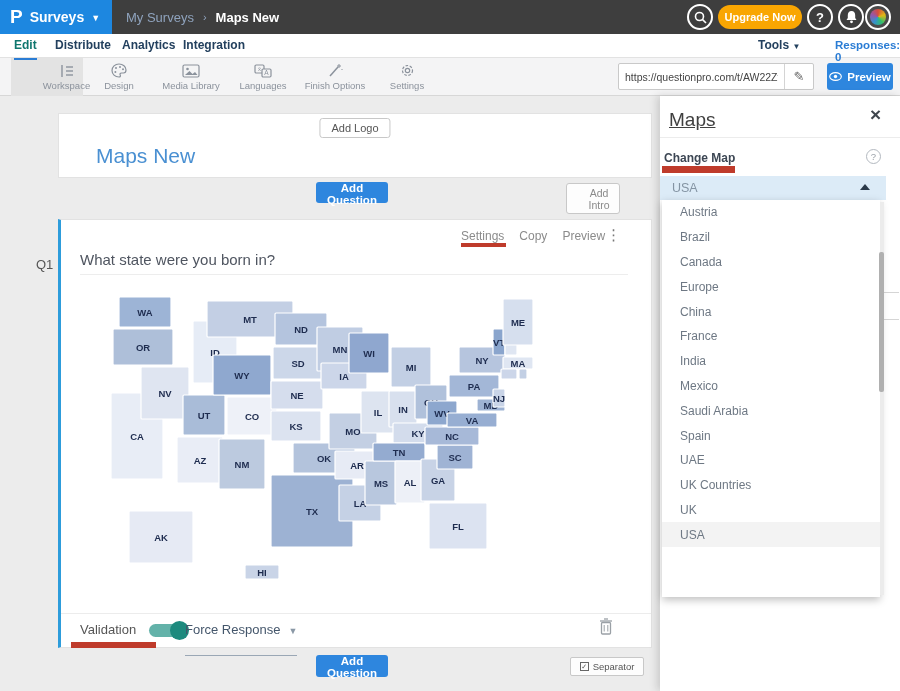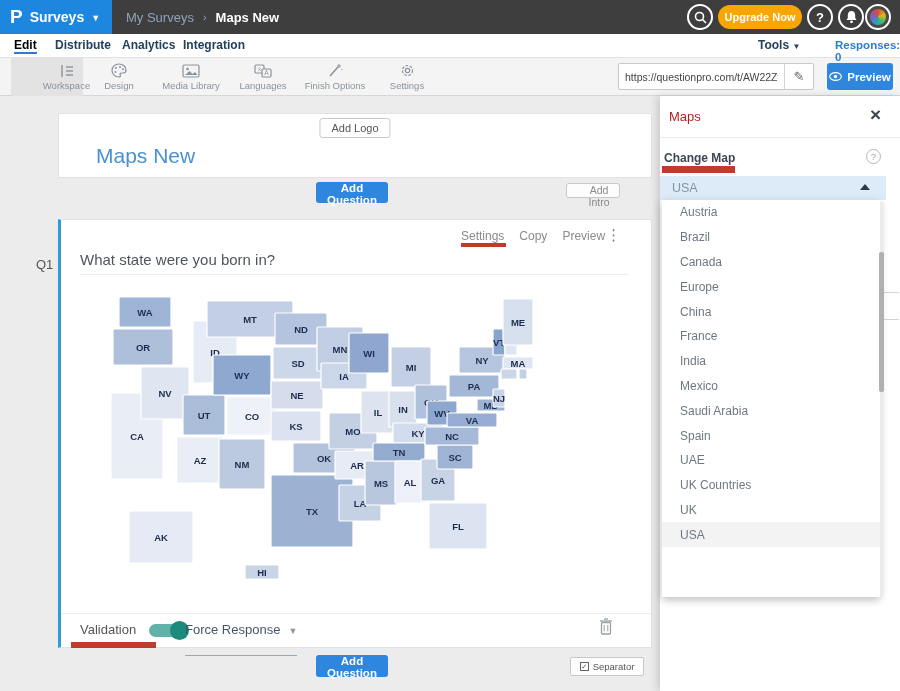--- a/index.html
+++ b/index.html
@@ -17,21 +17,21 @@
   .bc-sep { color:#8fa3bd; font-size:11px; }
   .bc-current { color:#fff; font-size:13px; font-weight:bold; }
   .circle-btn { position:absolute; top:4px; width:26px; height:26px; border:2px solid #fff; border-radius:50%; display:flex; align-items:center; justify-content:center; cursor:pointer; }
   .upgrade-btn { position:absolute; left:718px; top:5px; width:84px; height:24px; background:#f9a602; border:none; border-radius:12px; color:#fff; font-size:11px; font-weight:bold; cursor:pointer; font-family:"Liberation Sans", sans-serif; }
   .help-q { color:#fff; font-size:13px; font-weight:bold; }
   .avatar-inner { width:16px; height:16px; border-radius:50%; background:conic-gradient(#e74c3c,#f1c40f,#2ecc71,#3498db,#9b59b6,#e74c3c); opacity:.9; }
 
   
   .navrow { position:absolute; left:0; top:34px; width:900px; height:24px; background:#fff; border-bottom:1px solid #e2e2e2; z-index:29; }
   .nav-tab { position:absolute; top:4px; font-size:12px; font-weight:bold; color:#23405e; cursor:pointer; }
-  .nav-tab.active { color:#000000; border-bottom:2px solid #2a7cd4; padding-bottom:0; }
+  .nav-tab.active { color:#0f766e; border-bottom:2px solid #2a7cd4; padding-bottom:6px; }
   .tools-lbl { position:absolute; left:758px; top:4px; font-size:12px; font-weight:bold; color:#23405e; cursor:pointer; }
   .tools-caret { font-size:8px; }
   .responses-lbl { position:absolute; left:835px; top:5px; font-size:11.5px; font-weight:bold; color:#2a7cd4; }
 
   
   .toolbar { position:absolute; left:0; top:58px; width:900px; height:38px; background:#f4f4f5; border-bottom:1px solid #d7d7d7; z-index:28; }
   .tb-item { position:absolute; top:0; width:72px; height:38px; display:flex; flex-direction:column; align-items:center; justify-content:center; gap:2px; cursor:pointer; }
   .tb-item.active { background:#e3e3e3;padding-left:39px; }
   .tb-label { font-size:9.5px; color:#8b929c; white-space:nowrap; }
   .tb-icon svg { display:block; }
@@ -39,21 +39,21 @@
   .url-input { width:165px; height:100%; border:none; outline:none; font-size:10.5px; color:#444; padding:0 6px; font-family:"Liberation Sans", sans-serif; background:transparent; }
   .url-pencil { width:29px; height:100%; border-left:1px solid #d4d4d4; display:flex; align-items:center; justify-content:center; color:#666; font-size:13px; cursor:pointer; }
   .preview-btn { position:absolute; left:827px; top:5px; width:66px; height:27px; background:#2e86de; border:none; border-radius:3px; color:#fff; font-size:11.5px; font-weight:bold; cursor:pointer; display:flex; align-items:center; justify-content:center; gap:5px; font-family:"Liberation Sans", sans-serif; }
 
   
   .title-card { position:absolute; left:58px; top:113px; width:594px; height:65px; background:#fff; border:1px solid #e2e2e2; }
   .add-logo-btn { position:absolute; left:50%; transform:translateX(-50%); top:4px; background:#fff; border:1px solid #c8c8c8; border-radius:3px; font-size:11px; color:#555; padding:3px 11px; cursor:pointer; font-family:"Liberation Sans", sans-serif; }
   .survey-title { position:absolute; left:37px; top:30px; font-size:21px; color:#4a90d2; }
   .blue-btn { background:#2e86de; border:none; border-radius:3px; color:#fff; font-size:11.5px; font-weight:bold; cursor:pointer; font-family:"Liberation Sans", sans-serif; }
   .addq-top { position:absolute; left:316px; top:182px; width:72px; height:21px; }
-  .add-intro-btn { position:absolute; left:566px; top:183px; width:54px; height:15px; background:#fdfdfd; border:1px solid #c8c8c8; border-radius:3px; color:#8a8a8a; font-size:10.5px; cursor:pointer; font-family:"Liberation Sans", sans-serif;padding-left:12px; }
+  .add-intro-btn { position:absolute; left:566px; top:183px; width:54px; height:31px; background:#fdfdfd; border:1px solid #c8c8c8; border-radius:3px; color:#8a8a8a; font-size:10.5px; cursor:pointer; font-family:"Liberation Sans", sans-serif;padding-left:12px; }
 
   .q-number { position:absolute; left:36px; top:257px; font-size:13px; color:#555; }
   .qcard { position:absolute; left:58px; top:219px; width:594px; height:429px; background:#fff; border:1px solid #e2e2e2; border-left:3px solid #2d9cdb; }
   .q-actions { position:absolute; left:400px; top:9px; display:flex; gap:15px; }
   .q-action { font-size:12px; color:#8b8b8b; cursor:pointer; }
   .q-dots { position:absolute; left:545px; top:6px; font-size:15px; color:#777; cursor:pointer; }
   .q-title { position:absolute; left:19px; top:31px; font-size:15px; color:#4f5560; }
   .q-title-divider { position:absolute; left:19px; top:54px; width:548px; border-bottom:1px solid #ededed; }
   .map-wrap { position:absolute; left:34px; top:71px; width:450px; height:310px; }
   .v-divider { position:absolute; left:0; top:393px; width:100%; border-bottom:1px solid #ececec; }
@@ -70,21 +70,21 @@
   .sep-lbl { font-size:9.5px; color:#555; }
 
   
   .red-bar { position:absolute; background:#bf3b2b; z-index:45; }
   .red-settings { left:461px; top:243px; width:45px; height:4px; }
   .red-validation { left:71px; top:642px; width:85px; height:6px; }
   .red-changemap { left:662px; top:166px; width:73px; height:7px; z-index:60; }
 
   
   .panel { position:absolute; left:660px; top:96px; width:240px; height:595px; background:#fff; box-shadow:-3px 0 8px rgba(0,0,0,.15); z-index:40; }
-  .panel-title { position:absolute; left:9px; top:13px; font-size:13px; color:#b91c1c; }
+  .panel-title { position:absolute; left:9px; top:13px; font-size:19px; color:#404040;text-decoration:underline; }
   .panel-close { position:absolute; left:210px; top:8px; font-size:19px; color:#3f454d; font-weight:bold; cursor:pointer; }
   .panel-divider { position:absolute; left:0; top:41px; width:240px; border-bottom:1px solid #ececec; }
   .section-lbl { position:absolute; left:4px; top:55px; font-size:12px; font-weight:bold; color:#3d4754; }
   .help-circle { position:absolute; left:206px; top:53px; width:15px; height:15px; border:1px solid #b3b9c0; border-radius:50%; color:#9aa1a8; font-size:9.5px; display:flex; align-items:center; justify-content:center; cursor:pointer; }
   .map-select { position:absolute; left:0; top:80px; width:226px; height:24px; background:#dcebf7; display:flex; align-items:center; cursor:pointer; }
   .map-select-value { font-size:12.5px; color:#8494a3; padding-left:12px; }
   .select-caret { position:absolute; right:16px; top:8px; width:0; height:0; border-left:5px solid transparent; border-right:5px solid transparent; border-bottom:6px solid #2b3a4a; }
   .dropdown { position:absolute; left:2px; top:104px; width:218px; height:397px; background:#fff; box-shadow:0 3px 8px rgba(0,0,0,.25); overflow:hidden; z-index:50; }
   .dd-item { height:24.8px; display:flex; align-items:center; padding-left:18px; font-size:12px; color:#6e7884; cursor:pointer; }
   .dd-item.selected { background:#f3f3f3; }

